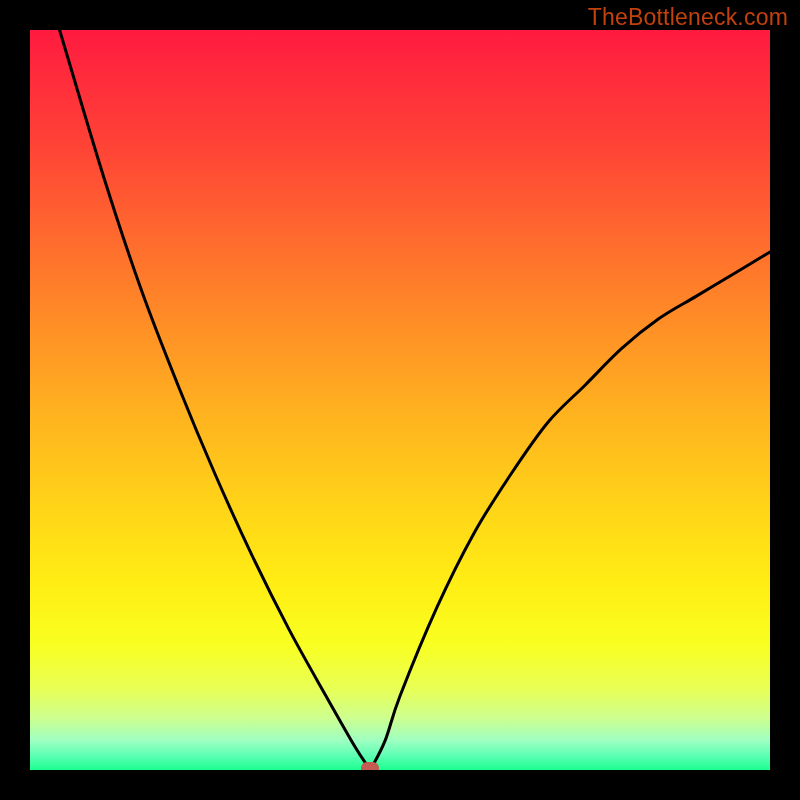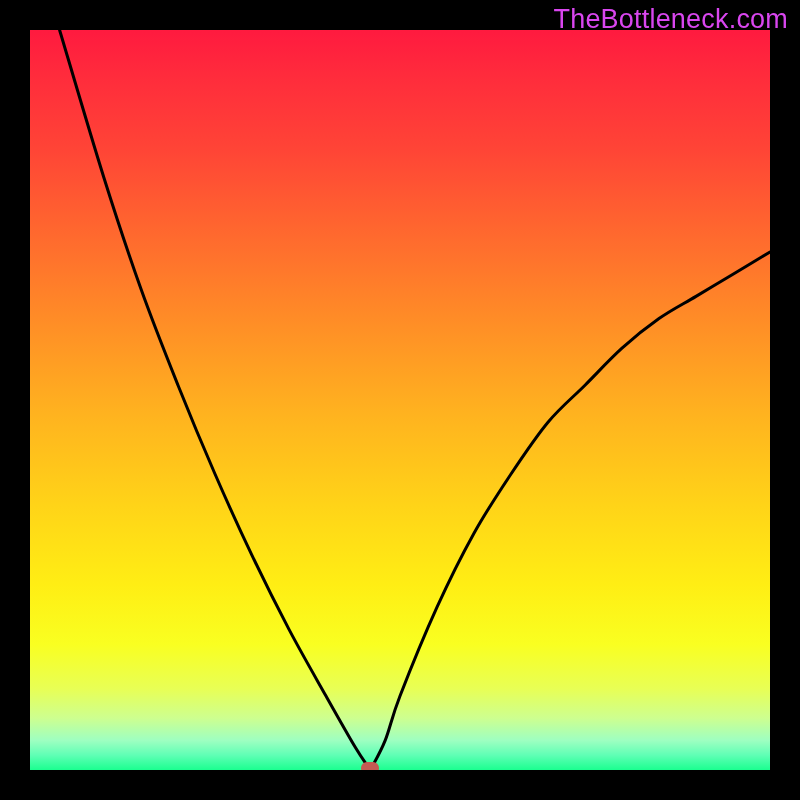--- a/index.html
+++ b/index.html
@@ -13,22 +13,22 @@
   }
   .frame {
     position: absolute;
     inset: 0;
     background: #000000;
   }
   .watermark {
     position: absolute;
     top: 4px;
     right: 12px;
-    color: #d946ef;
-    font-size: 27px;
+    color: #c2410c;
+    font-size: 23px;
     font-weight: 500;
     letter-spacing: 0.2px;
     z-index: 5;
   }
   .plot-area {
     position: absolute;
     left: 30px;
     top: 30px;
     width: 740px;
     height: 740px;

